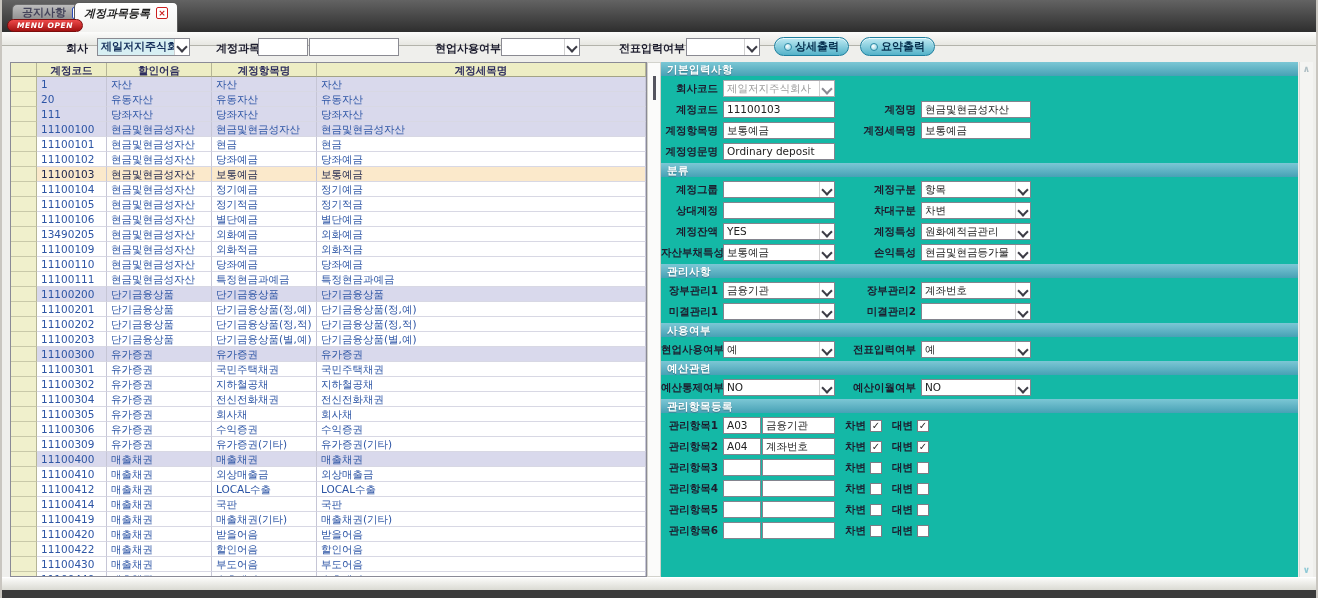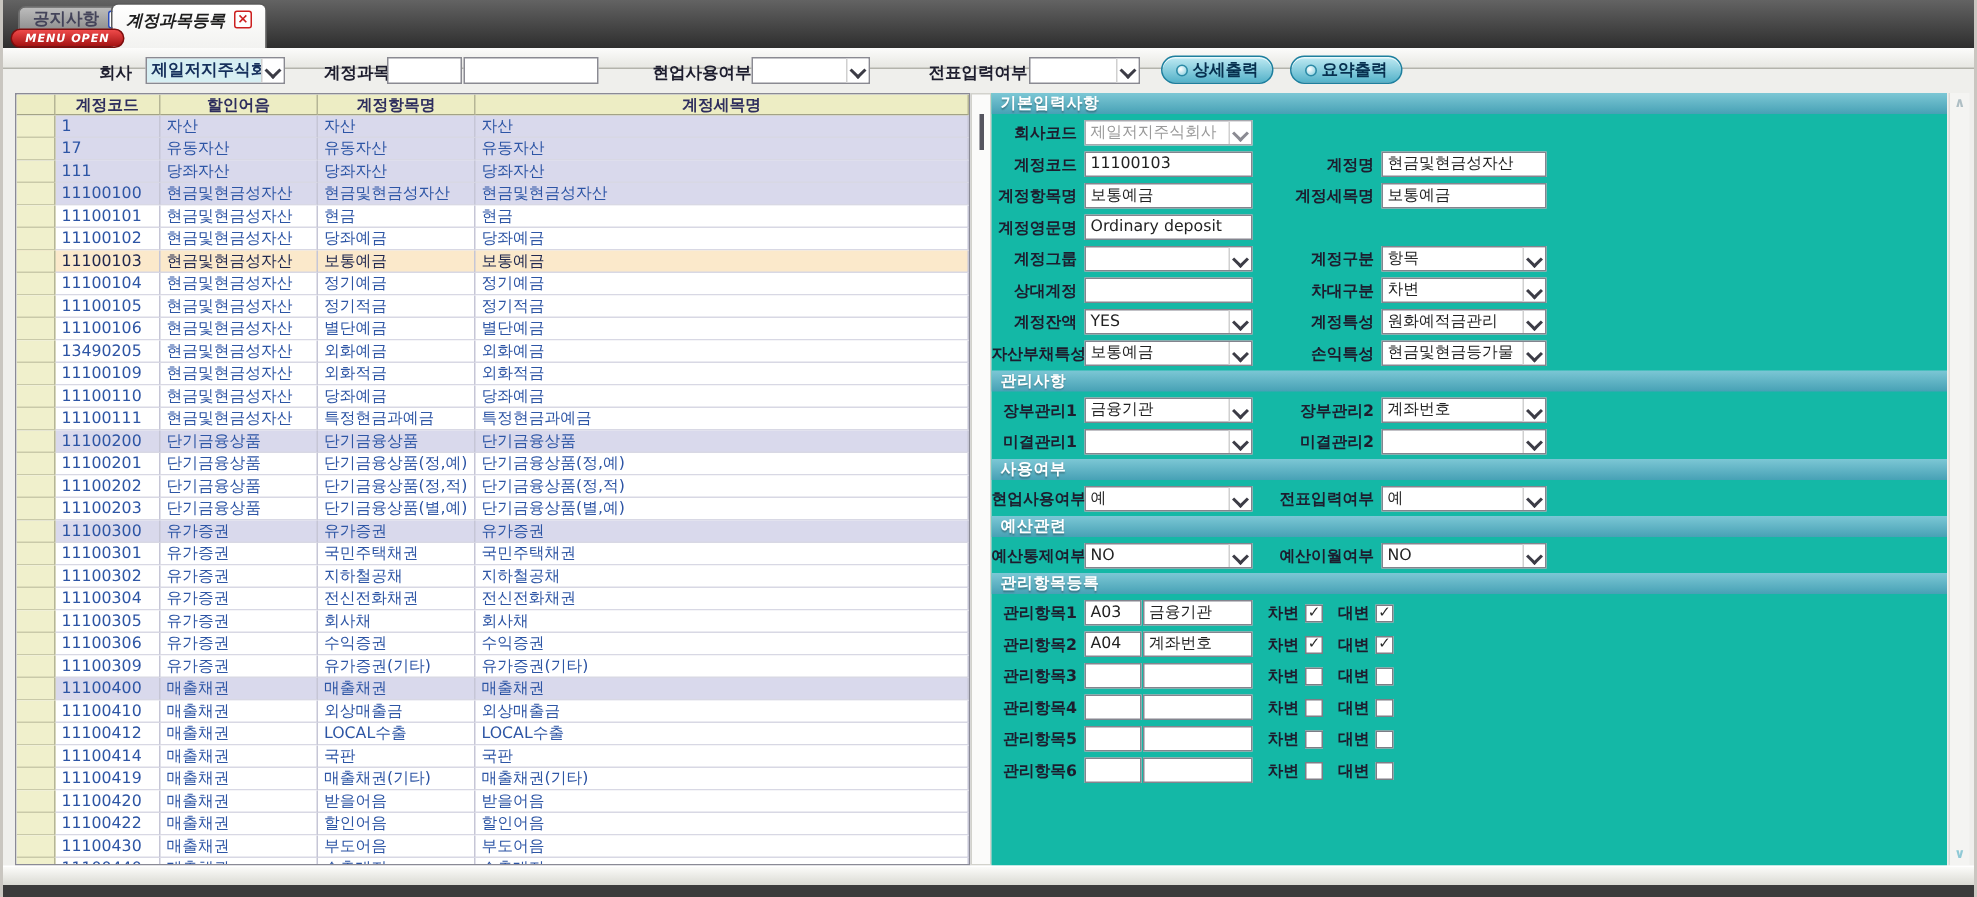--- a/index.html
+++ b/index.html
@@ -138,21 +138,21 @@
       <div class="gbody" id="grid-body">
           <div class="tr g">
             <div class="td selcell c0"></div>
             <div class="td c1">1</div>
             <div class="td c2">자산</div>
             <div class="td c3">자산</div>
             <div class="td c4">자산</div>
           </div>
           <div class="tr g">
             <div class="td selcell c0"></div>
-            <div class="td c1">17</div>
+            <div class="td c1">20</div>
             <div class="td c2">유동자산</div>
             <div class="td c3">유동자산</div>
             <div class="td c4">유동자산</div>
           </div>
           <div class="tr g">
             <div class="td selcell c0"></div>
             <div class="td c1">111</div>
             <div class="td c2">당좌자산</div>
             <div class="td c3">당좌자산</div>
             <div class="td c4">당좌자산</div>
@@ -399,20 +399,21 @@
         <div class="frow">
           <div class="flabel">계정항목명</div>
           <div class="finput">보통예금</div>
           <div class="flabel l2">계정세목명</div>
           <div class="finput w2">보통예금</div>
         </div>
         <div class="frow">
           <div class="flabel">계정영문명</div>
           <div class="finput">Ordinary deposit</div>
         </div>
+        <div class="sec-hdr">분류</div>
         <div class="frow">
           <div class="flabel">계정그룹</div>
           <div class="fselect" style="display: flex;">
             <div class="val"></div>
             <div class="arrowbox"></div>
           </div>
           <div class="flabel l2">계정구분</div>
           <div class="fselect w2" style="display: flex;">
             <div class="val">항목</div>
             <div class="arrowbox"></div>

